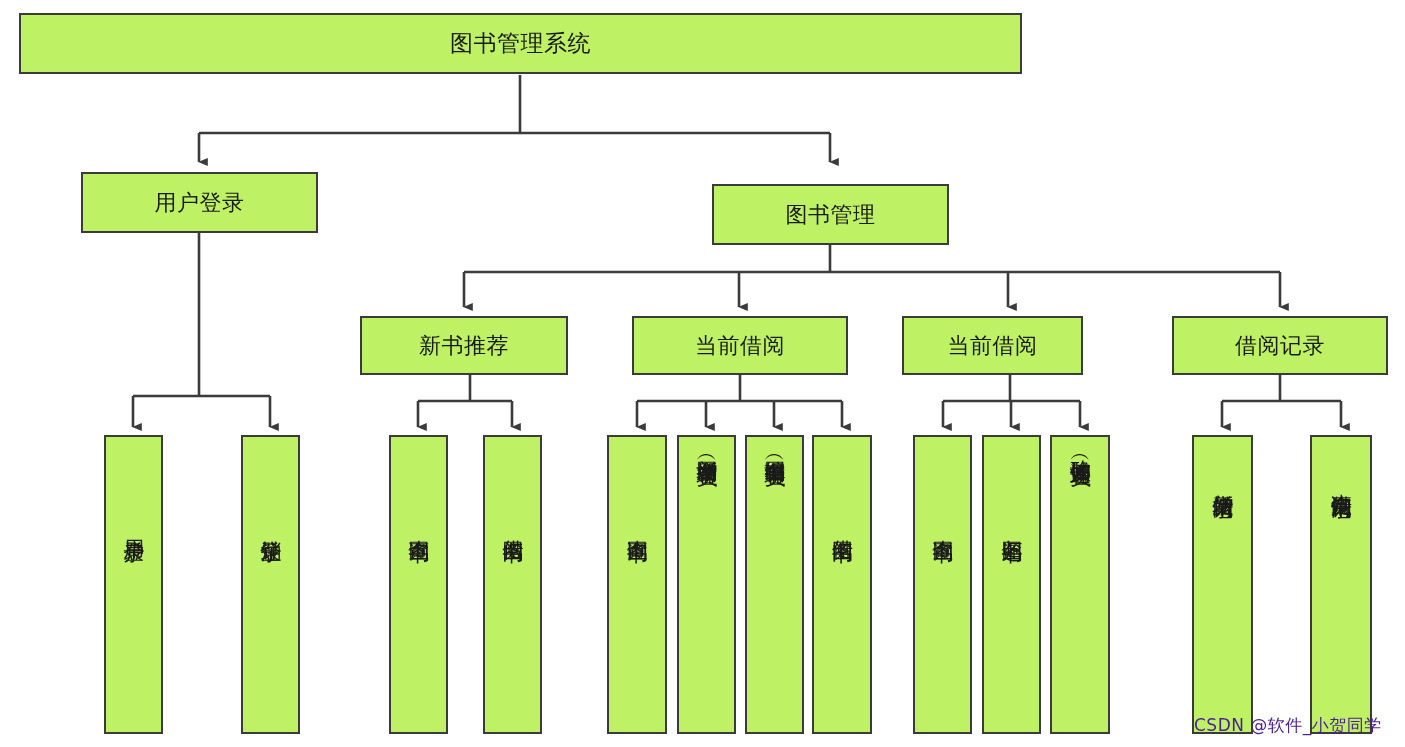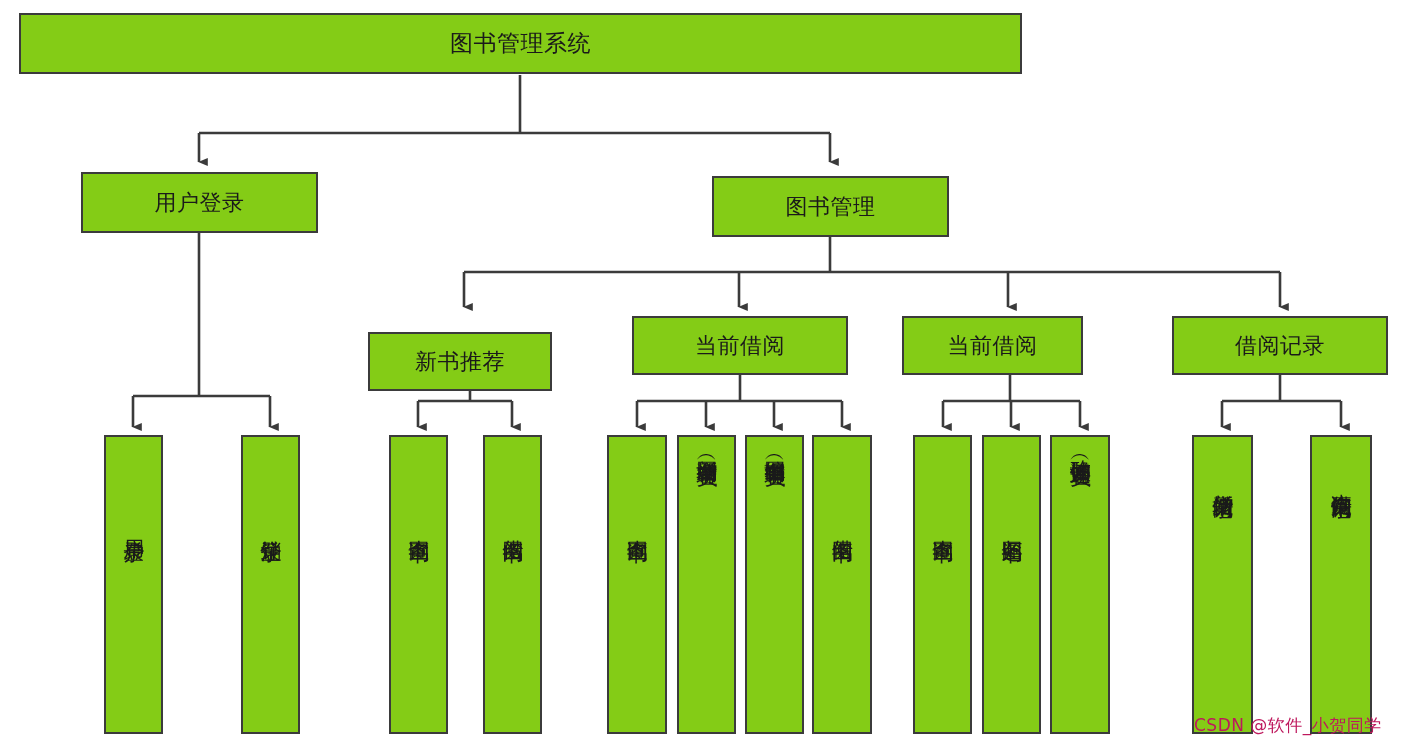--- a/index.html
+++ b/index.html
@@ -20,21 +20,21 @@
     position: absolute;
     left: 0;
     top: 0;
     width: 1405px;
     height: 747px;
   }
   .node {
     position: absolute;
     box-sizing: border-box;
     border: 2px solid #3b3b3b;
-    background: #84cc16;
+    background: #bef264;
     display: flex;
     align-items: center;
     justify-content: center;
     color: #1a1a1a;
   }
   .node .label {
     display: block;
     text-align: center;
     line-height: 1.15;
     white-space: nowrap;
@@ -59,21 +59,21 @@
     line-height: 1.18;
     letter-spacing: 1px;
     height: auto;
   }
   .node.vertical.tall .label {
     font-size: 21px;
   }
   .watermark {
     position: absolute;
     font-size: 17px;
-    color: #be185d;
+    color: #4c1d95;
     white-space: nowrap;
     letter-spacing: 0.5px;
     font-family: "DejaVu Sans", "Liberation Sans", sans-serif;
   }
 </style>
 </head>
 <body>
 
 <div id="diagram-root">
 
@@ -129,25 +129,25 @@
     </g>
   </svg>
 
   <div class="node horizontal root" style="left:19px; top:13px; width:1003px; height:61px;">
     <span class="label">图书管理系统</span>
   </div>
 
   <div class="node horizontal" style="left:81px; top:172px; width:237px; height:61px;">
     <span class="label">用户登录</span>
   </div>
-  <div class="node horizontal" style="left:712px; top:176px; width:237px; height:61px;">
+  <div class="node horizontal" style="left:712px; top:184px; width:237px; height:61px;">
     <span class="label">图书管理</span>
   </div>
 
-  <div class="node horizontal" style="left:368px; top:316px; width:184px; height:59px;margin-top:16px;">
+  <div class="node horizontal" style="left:360px; top:316px; width:208px; height:59px;">
     <span class="label">新书推荐</span>
   </div>
   <div class="node horizontal" style="left:632px; top:316px; width:216px; height:59px;">
     <span class="label">当前借阅</span>
   </div>
   <div class="node horizontal" style="left:902px; top:316px; width:181px; height:59px;">
     <span class="label">当前借阅</span>
   </div>
   <div class="node horizontal" style="left:1172px; top:316px; width:216px; height:59px;">
     <span class="label">借阅记录</span>

